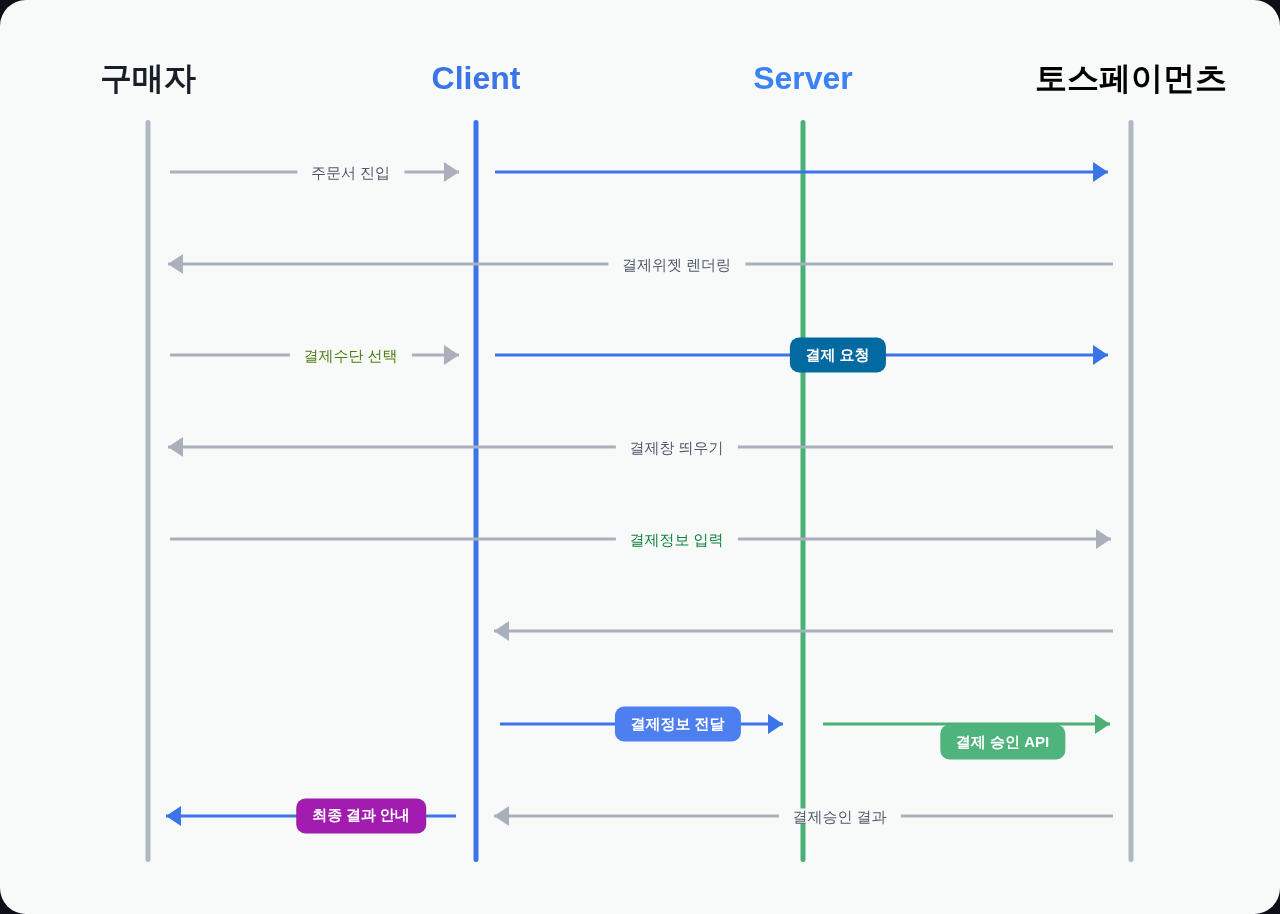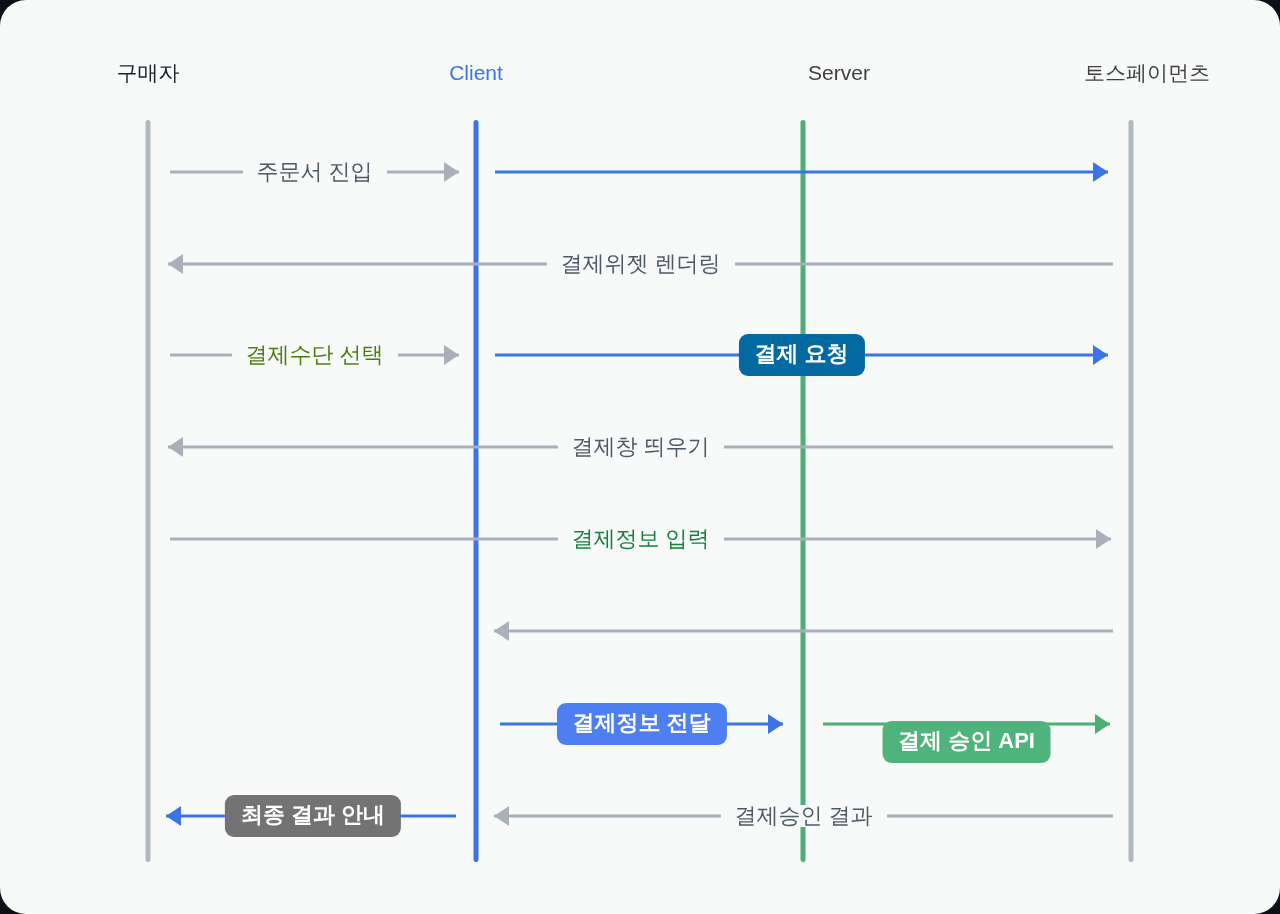--- a/index.html
+++ b/index.html
@@ -25,22 +25,22 @@
   }
   #diagram {
     position: absolute;
     left: 0; top: 0;
     width: 1280px;
     height: 914px;
   }
   .actor-label {
     position: absolute;
     transform: translateX(-50%);
-    font-size: 21px;
-    font-weight: 400;
+    font-size: 32px;
+    font-weight: 700;
     white-space: nowrap;
     line-height: 1;
     top: 62px;
   }
   .lifeline {
     position: absolute;
     width: 5px;
     border-radius: 3px;
     top: 120px;
     height: 742px;
@@ -56,46 +56,47 @@
     width: 0; height: 0;
     border-top: 10px solid transparent;
     border-bottom: 10px solid transparent;
     transform: translateY(-50%);
   }
   .arrow-head.right { border-left-width: 15px; border-left-style: solid; }
   .arrow-head.left  { border-right-width: 15px; border-right-style: solid; }
   .msg-label {
     position: absolute;
     transform: translate(-50%, -50%);
-    font-size: 22px;
+    font-size: 15px;
     white-space: nowrap;
     line-height: 1;
     padding: 0 14px;
     background: #f8fafa;
     color: #4e5968;
+    margin-left: 36px;
   }
   .msg-label.badge {
     padding: 9px 16px 11px 16px;
     border-radius: 9px;
     color: #ffffff;
     font-weight: 700;
   }
 </style>
 </head>
 <body>
 
 <div id="card">
   <div id="diagram">
       <div class="actor-label" style="left: 148px; color: rgb(25, 31, 40);">구매자</div>
       <div class="lifeline" style="left: 148px; background: rgb(176, 184, 193);"></div>
       <div class="actor-label" style="left: 476px; color: rgb(58, 116, 232);">Client</div>
       <div class="lifeline" style="left: 476px; background: rgb(58, 116, 232);"></div>
-      <div class="actor-label" style="left: 839px; color: #404040; text-align: center;">Server</div>
+      <div class="actor-label" style="left: 803px; color: #3b82f6; text-align: center;">Server</div>
       <div class="lifeline" style="left: 803px; background: rgb(76, 175, 116);"></div>
-      <div class="actor-label" style="left: 1131px; color: #404040; margin-left: 16px;">토스페이먼츠</div>
+      <div class="actor-label" style="left: 1131px; color: #000000;">토스페이먼츠</div>
       <div class="lifeline" style="left: 1131px; background: rgb(176, 184, 193);"></div>
       <div class="msg-line" style="left: 170px; width: 289px; top: 172px; background: rgb(170, 176, 187);"></div>
       <div class="arrow-head right" style="top: 172px; left: 444px; border-left-color: rgb(170, 176, 187);"></div>
       <div class="msg-label" style="left: 314.5px; top: 172px; color: rgb(78, 89, 104);">주문서 진입</div>
       <div class="msg-line" style="left: 495px; width: 613px; top: 172px; background: rgb(58, 116, 232);"></div>
       <div class="arrow-head right" style="top: 172px; left: 1093px; border-left-color: rgb(58, 116, 232);"></div>
       <div class="msg-line" style="left: 168px; width: 945px; top: 264px; background: rgb(170, 176, 187);"></div>
       <div class="arrow-head left" style="top: 264px; left: 168px; border-right-color: rgb(170, 176, 187);"></div>
       <div class="msg-label" style="left: 640.5px; top: 264px; color: rgb(78, 89, 104);">결제위젯 렌더링</div>
       <div class="msg-line" style="left: 170px; width: 289px; top: 355px; background: rgb(170, 176, 187);"></div>
@@ -113,18 +114,18 @@
       <div class="msg-line" style="left: 494px; width: 619px; top: 631px; background: rgb(170, 176, 187);"></div>
       <div class="arrow-head left" style="top: 631px; left: 494px; border-right-color: rgb(170, 176, 187);"></div>
       <div class="msg-line" style="left: 500px; width: 283px; top: 724px; background: rgb(58, 116, 232);"></div>
       <div class="arrow-head right" style="top: 724px; left: 768px; border-left-color: rgb(58, 116, 232);"></div>
       <div class="msg-label badge" style="left: 641.5px; top: 724px; background: rgb(78, 127, 240);">결제정보 전달</div>
       <div class="msg-line" style="left: 823px; width: 287px; top: 724px; background: rgb(76, 175, 116);"></div>
       <div class="arrow-head right" style="top: 724px; left: 1095px; border-left-color: rgb(76, 175, 116);"></div>
       <div class="msg-label badge" style="left: 966.5px; top: 742px; background: rgb(79, 180, 124);">결제 승인 API</div>
       <div class="msg-line" style="left: 166px; width: 290px; top: 816px; background: rgb(58, 116, 232);"></div>
       <div class="arrow-head left" style="top: 816px; left: 166px; border-right-color: rgb(58, 116, 232);"></div>
-      <div class="msg-label badge" style="left: 313px; top: 816px; background: #737373;">최종 결과 안내</div>
+      <div class="msg-label badge" style="left: 325px; top: 816px; background: #a21caf; font-family: Liberation Serif, serif;">최종 결과 안내</div>
       <div class="msg-line" style="left: 494px; width: 619px; top: 816px; background: rgb(170, 176, 187);"></div>
       <div class="arrow-head left" style="top: 816px; left: 494px; border-right-color: rgb(170, 176, 187);"></div>
       <div class="msg-label" style="left: 803.5px; top: 816px; color: rgb(78, 89, 104);">결제승인 결과</div>
     </div>
 </div>
 
 </body></html>

